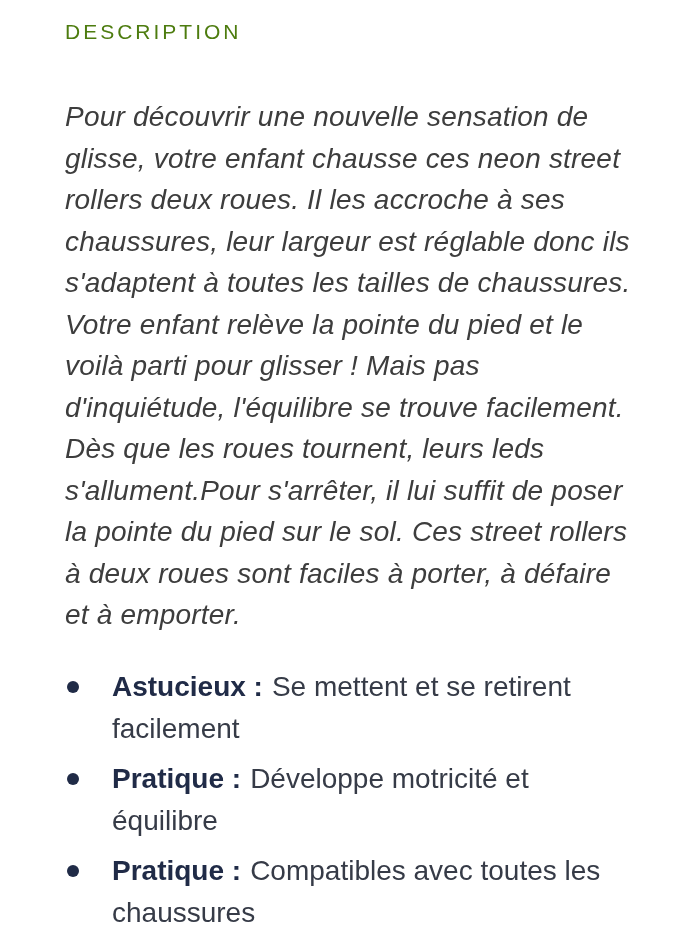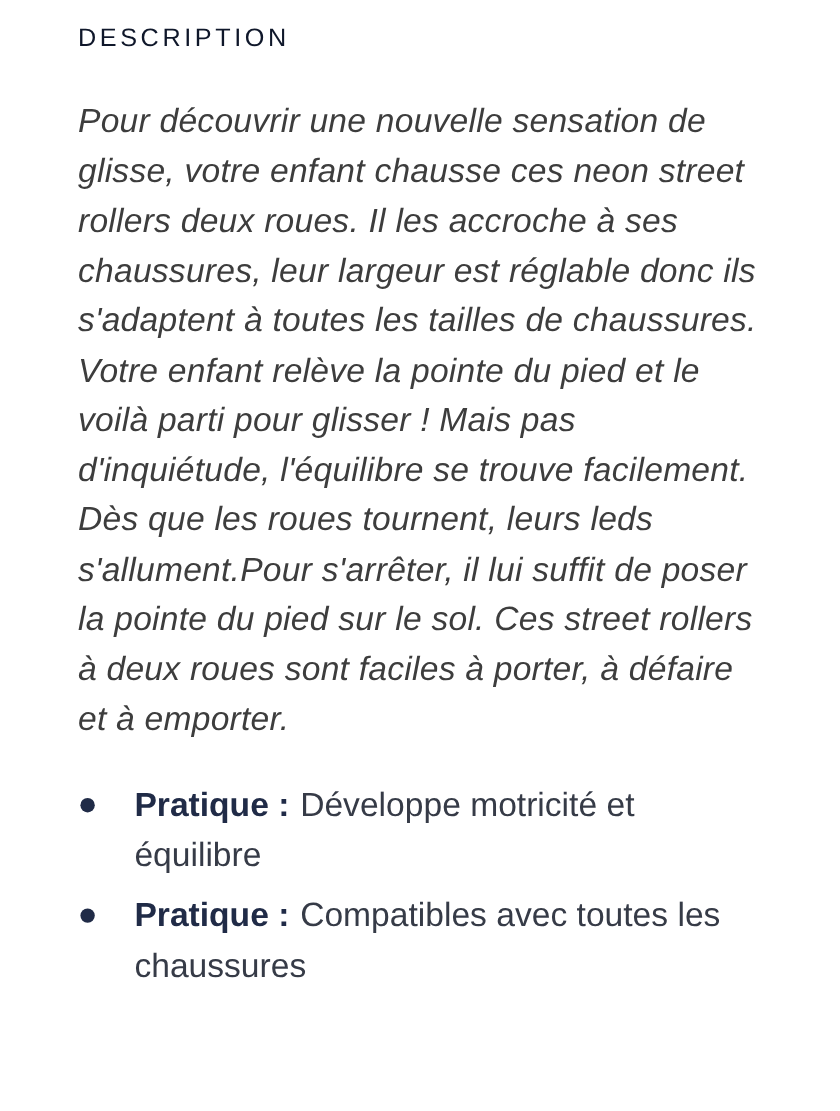--- a/index.html
+++ b/index.html
@@ -10,25 +10,25 @@
     font-family: "Liberation Sans", sans-serif;
     overflow: hidden;
   }
   .description-section {
     padding: 20px 62px 0 65px;
   }
   .section-title {
     font-size: 21px;
     font-weight: 400;
     letter-spacing: 3px;
-    color: #0f172a;
+    color: #4d7c0f;
     line-height: 24px;
   }
   .description-paragraph {
-    margin-top: 36px;
+    margin-top: 52px;
     max-width: 578px;
     font-style: italic;
     font-size: 28px;
     line-height: 41.5px;
     color: #3d3d3d;
     letter-spacing: 0.2px;
   }
   .feature-list {
     margin-top: 30px;
     list-style: none;
@@ -61,20 +61,24 @@
 <body>
 
 <section class="description-section">
   <h2 class="section-title">DESCRIPTION</h2>
 
   <p class="description-paragraph">Pour découvrir une nouvelle sensation de glisse, votre enfant chausse ces neon street rollers deux roues. Il les accroche à ses chaussures, leur largeur est réglable donc ils s'adaptent à toutes les tailles de chaussures. Votre enfant relève la pointe du pied et le voilà parti pour glisser ! Mais pas d'inquiétude, l'équilibre se trouve facilement. Dès que les roues tournent, leurs leds s'allument.Pour s'arrêter, il lui suffit de poser la pointe du pied sur le sol. Ces street rollers à deux roues sont faciles à porter, à défaire et à emporter.</p>
 
   <ul class="feature-list">
     <li class="feature-item">
       <span class="bullet-dot"></span>
+      <span class="feature-label">Astucieux :</span><span>Se mettent et se retirent facilement</span>
+    </li>
+    <li class="feature-item">
+      <span class="bullet-dot"></span>
       <span class="feature-label">Pratique :</span><span>Développe motricité et équilibre</span>
     </li>
     <li class="feature-item">
       <span class="bullet-dot"></span>
       <span class="feature-label">Pratique :</span><span>Compatibles avec toutes les chaussures</span>
     </li>
   </ul>
 </section>
 
 </body></html>

